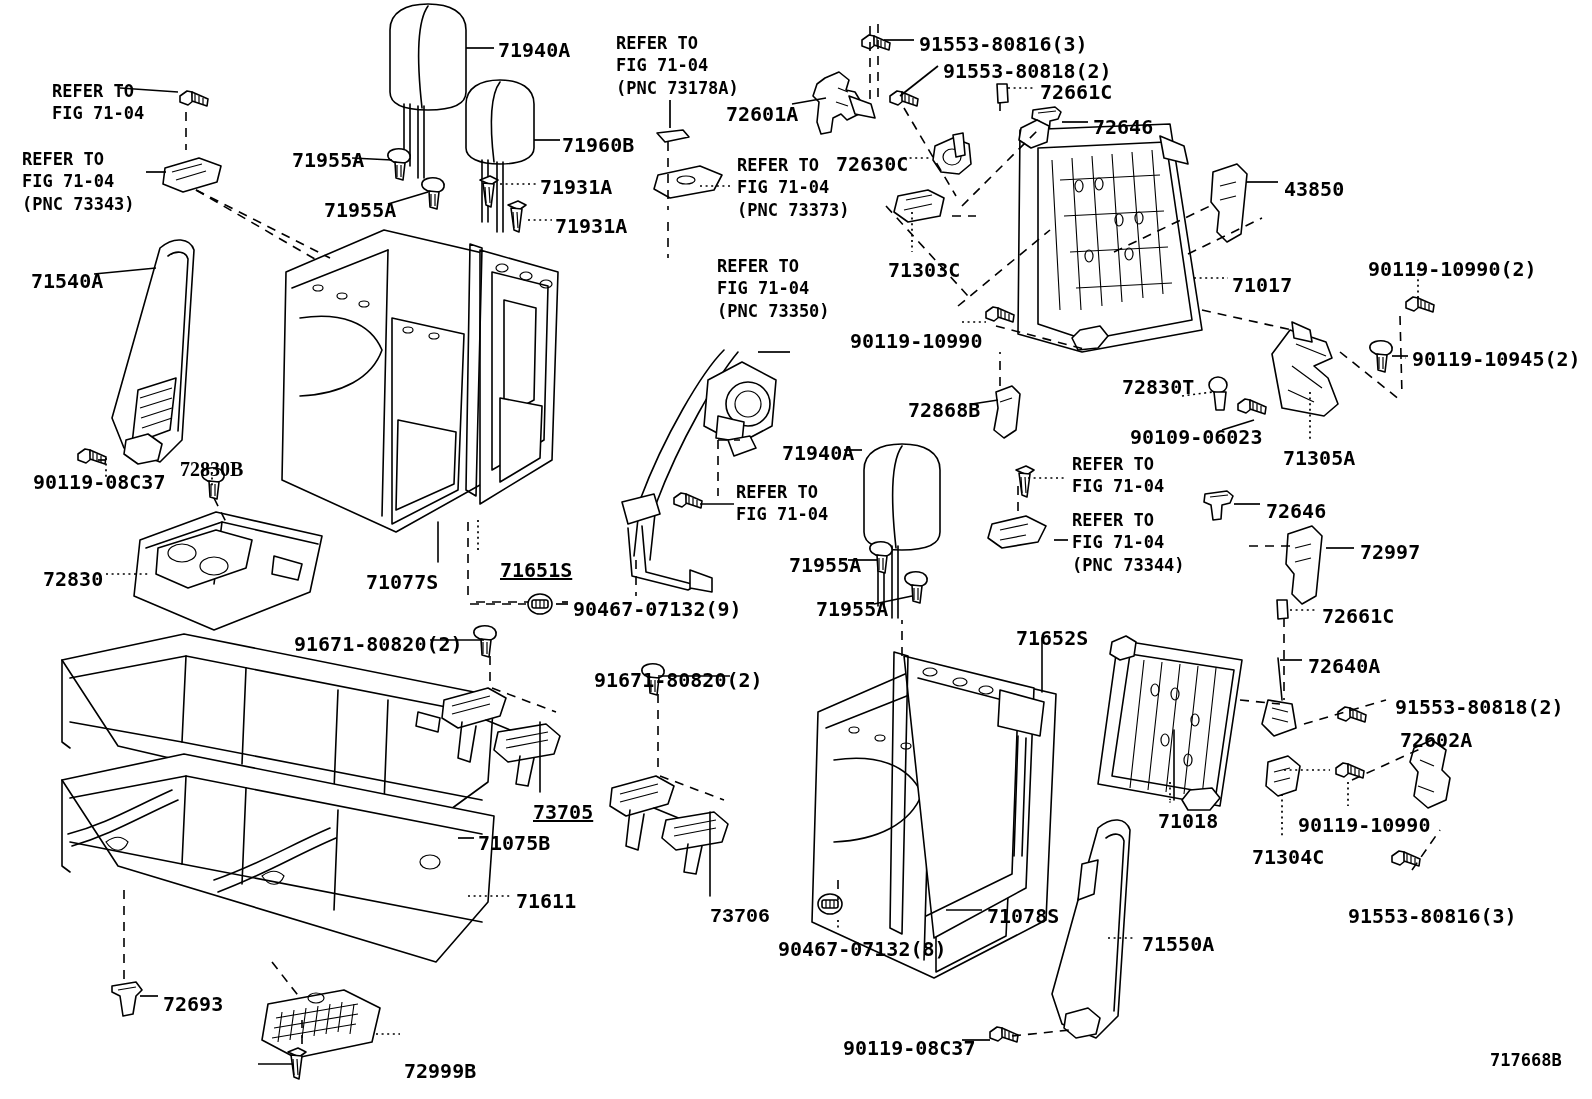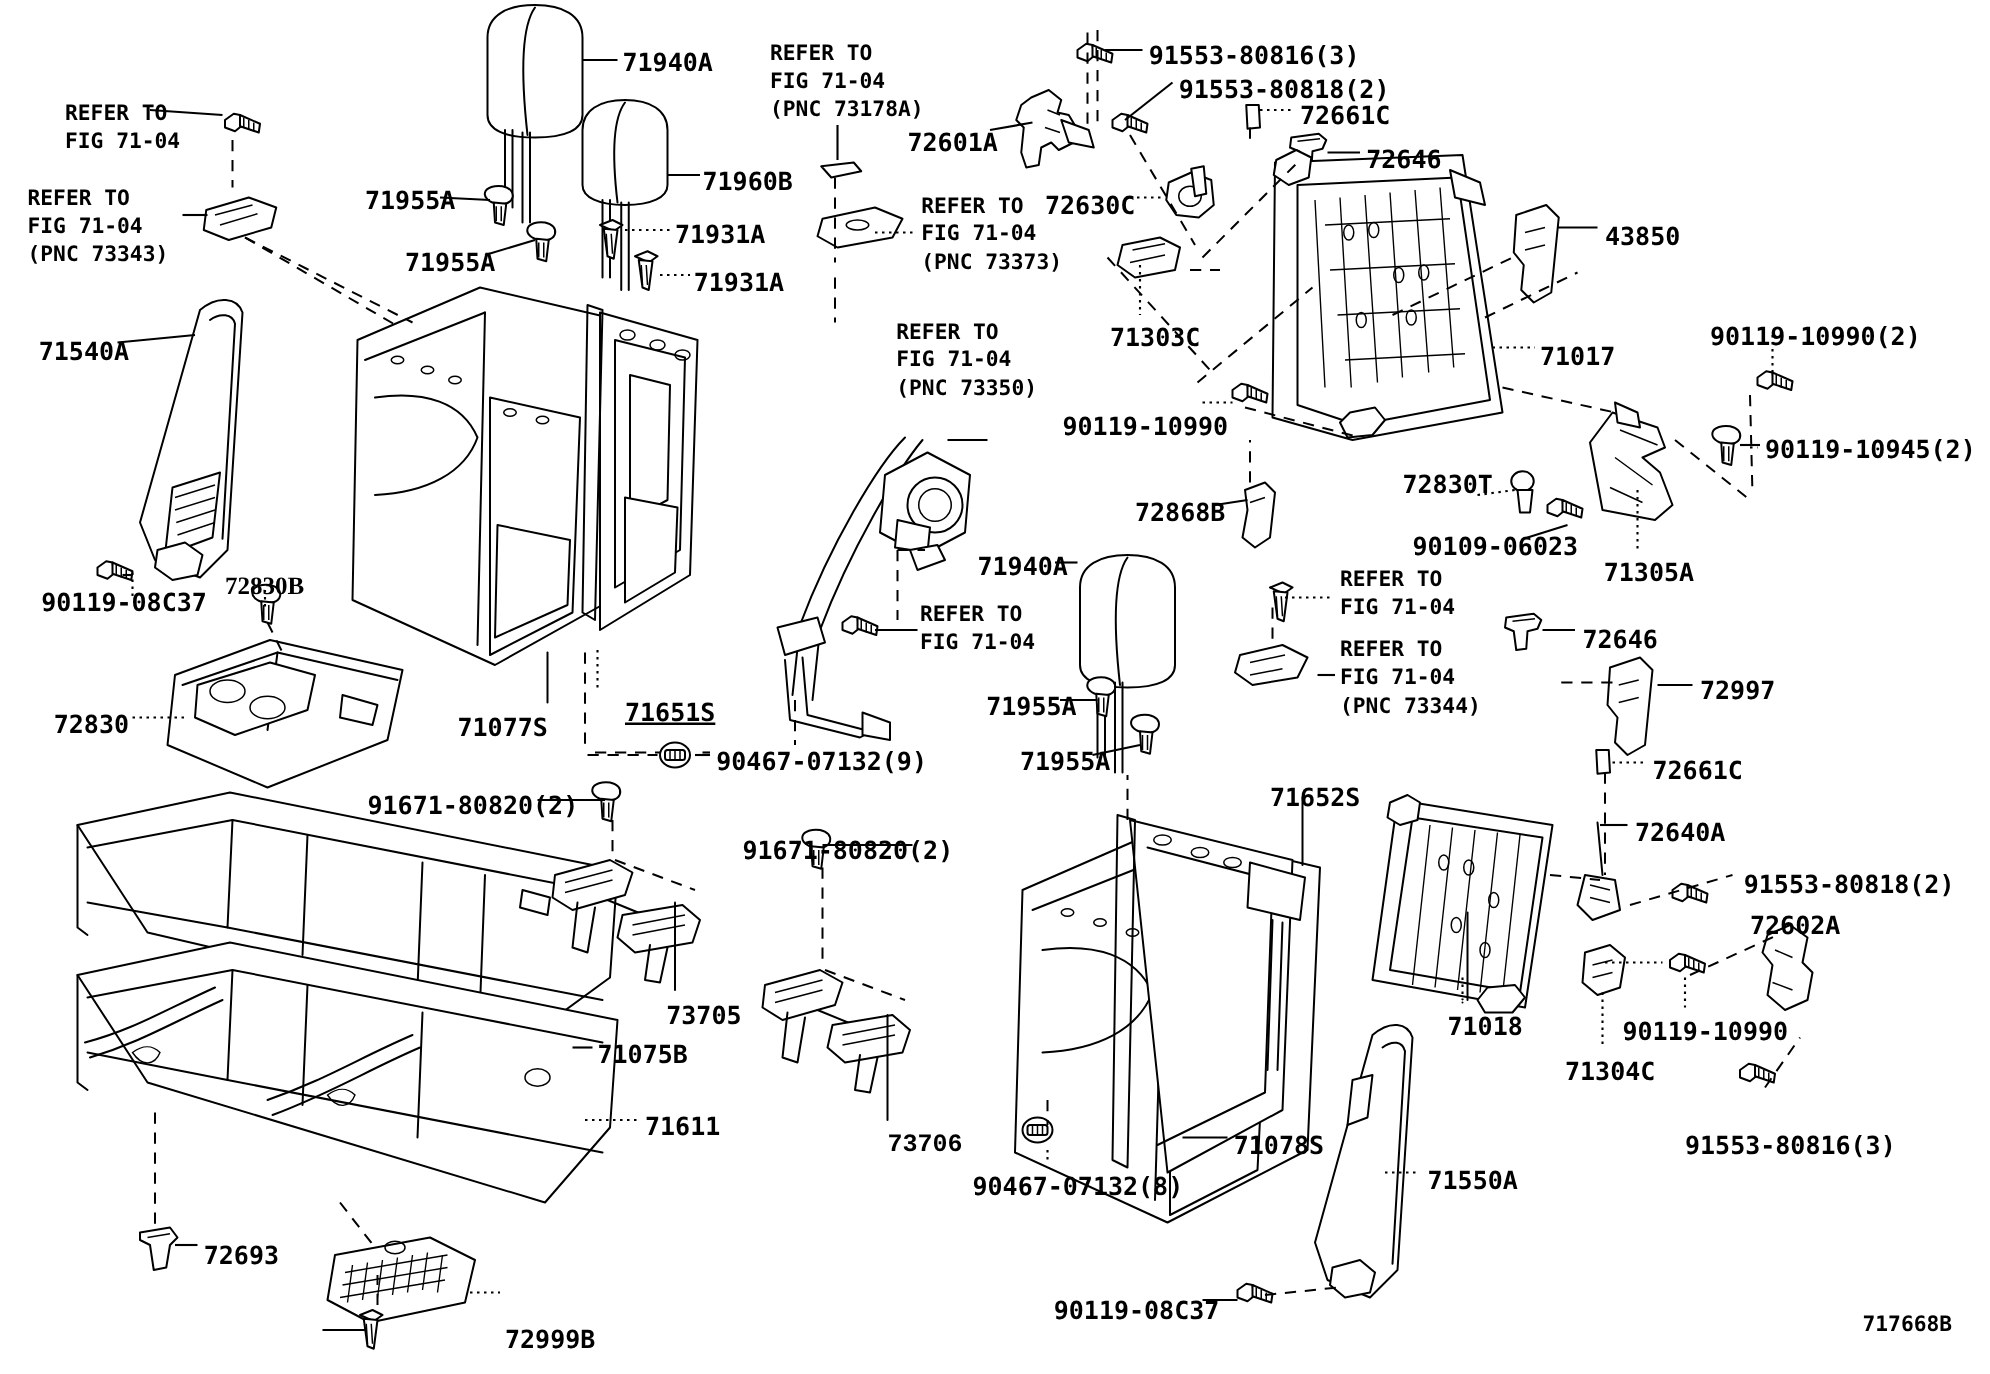--- a/index.html
+++ b/index.html
@@ -539,21 +539,21 @@
       <div class="lbl p" style="left: 1266px; top: 498px;">72646</div>
       <div class="lbl p" style="left: 1360px; top: 539px;">72997</div>
       <div class="lbl p" style="left: 1322px; top: 603px;">72661C</div>
       <div class="lbl p" style="left: 1308px; top: 653px;">72640A</div>
       <div class="lbl p" style="left: 573px; top: 596px;">90467-07132(9)</div>
       <div class="lbl p" style="left: 294px; top: 631px;">91671-80820(2)</div>
       <div class="lbl p" style="left: 594px; top: 667px;">91671-80820(2)</div>
       <div class="lbl p" style="left: 1016px; top: 625px;">71652S</div>
       <div class="lbl p" style="left: 1395px; top: 694px;">91553-80818(2)</div>
       <div class="lbl p" style="left: 1400px; top: 727px;">72602A</div>
-      <div class="lbl p" style="left: 533px; top: 799px;">73705</div>
+      <div class="lbl p" style="left: 533px; top: 799px; text-decoration: underline;">73705</div>
       <div class="lbl p" style="left: 478px; top: 830px;">71075B</div>
       <div class="lbl p" style="left: 710px; top: 904px; font-family: Liberation Mono, monospace;">73706</div>
       <div class="lbl p" style="left: 516px; top: 888px;">71611</div>
       <div class="lbl p" style="left: 1158px; top: 808px;">71018</div>
       <div class="lbl p" style="left: 1298px; top: 812px;">90119-10990</div>
       <div class="lbl p" style="left: 1252px; top: 844px;">71304C</div>
       <div class="lbl p" style="left: 1348px; top: 903px;">91553-80816(3)</div>
       <div class="lbl p" style="left: 987px; top: 903px;">71078S</div>
       <div class="lbl p" style="left: 778px; top: 936px;">90467-07132(8)</div>
       <div class="lbl p" style="left: 1142px; top: 931px;">71550A</div>

